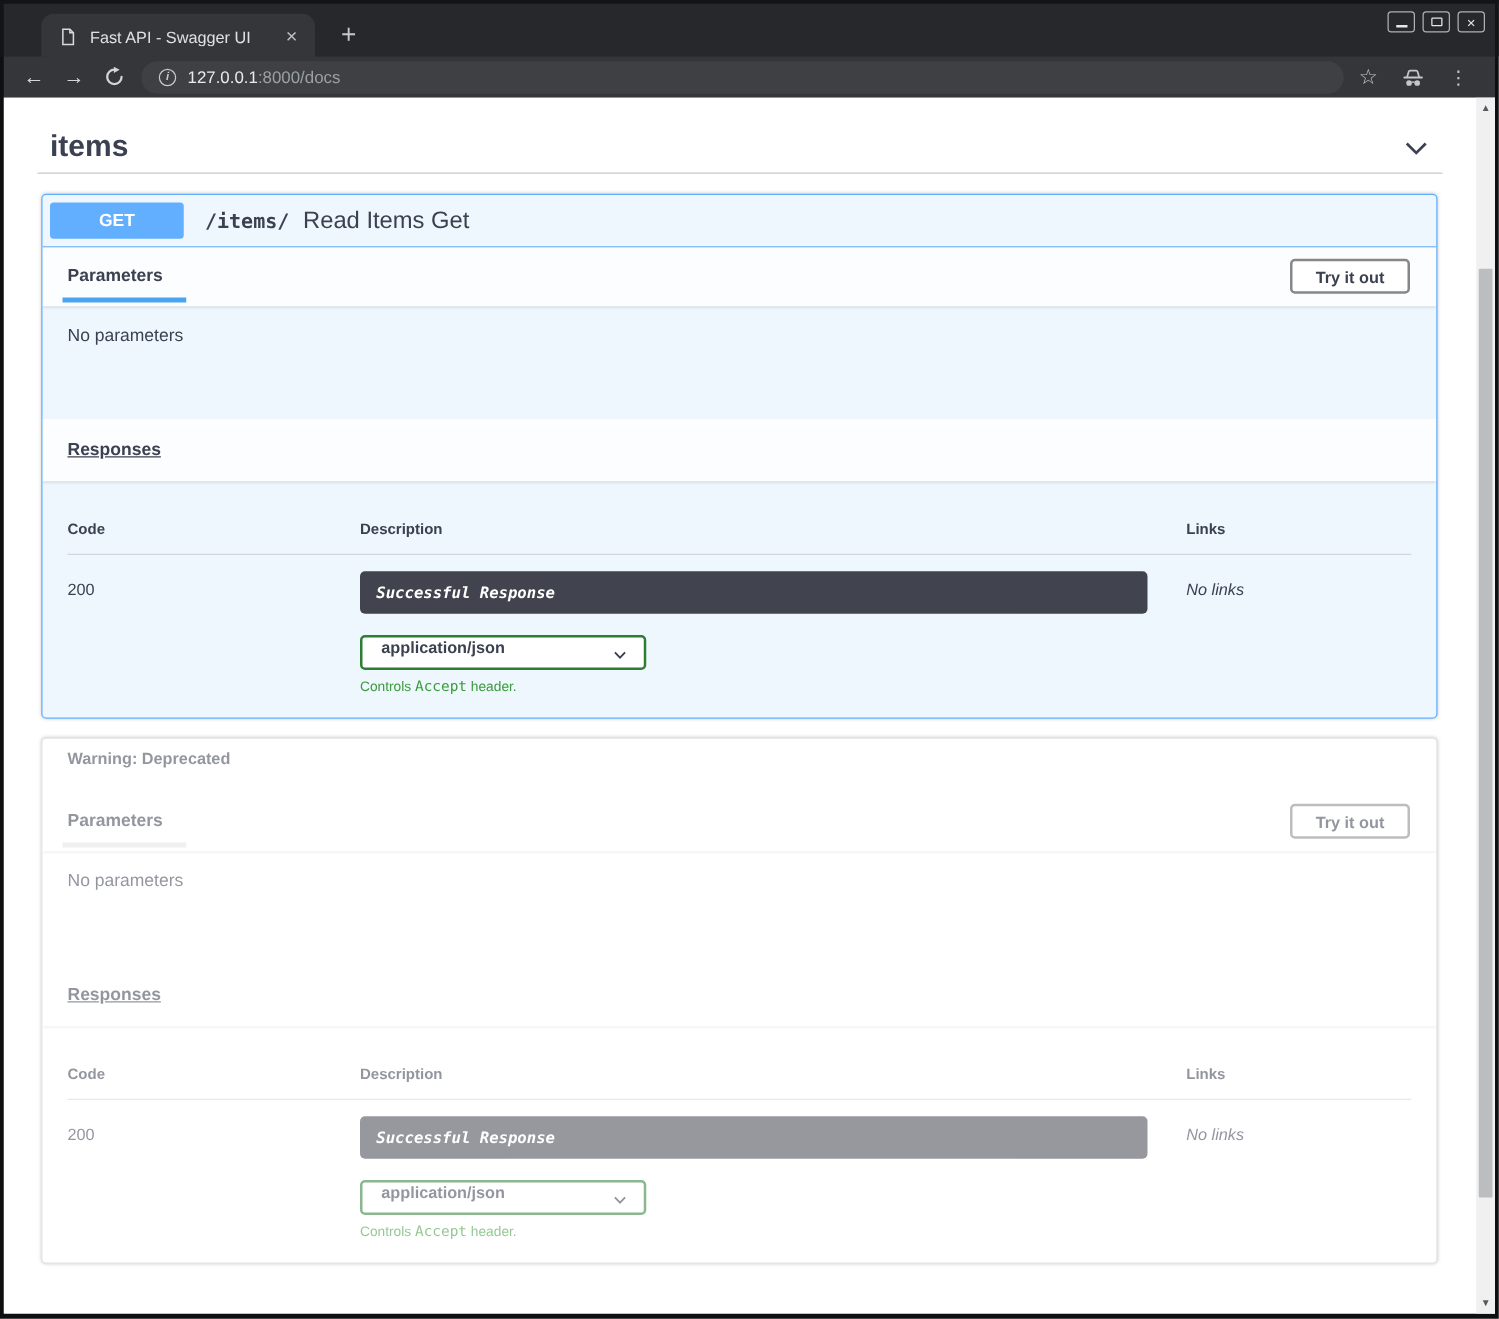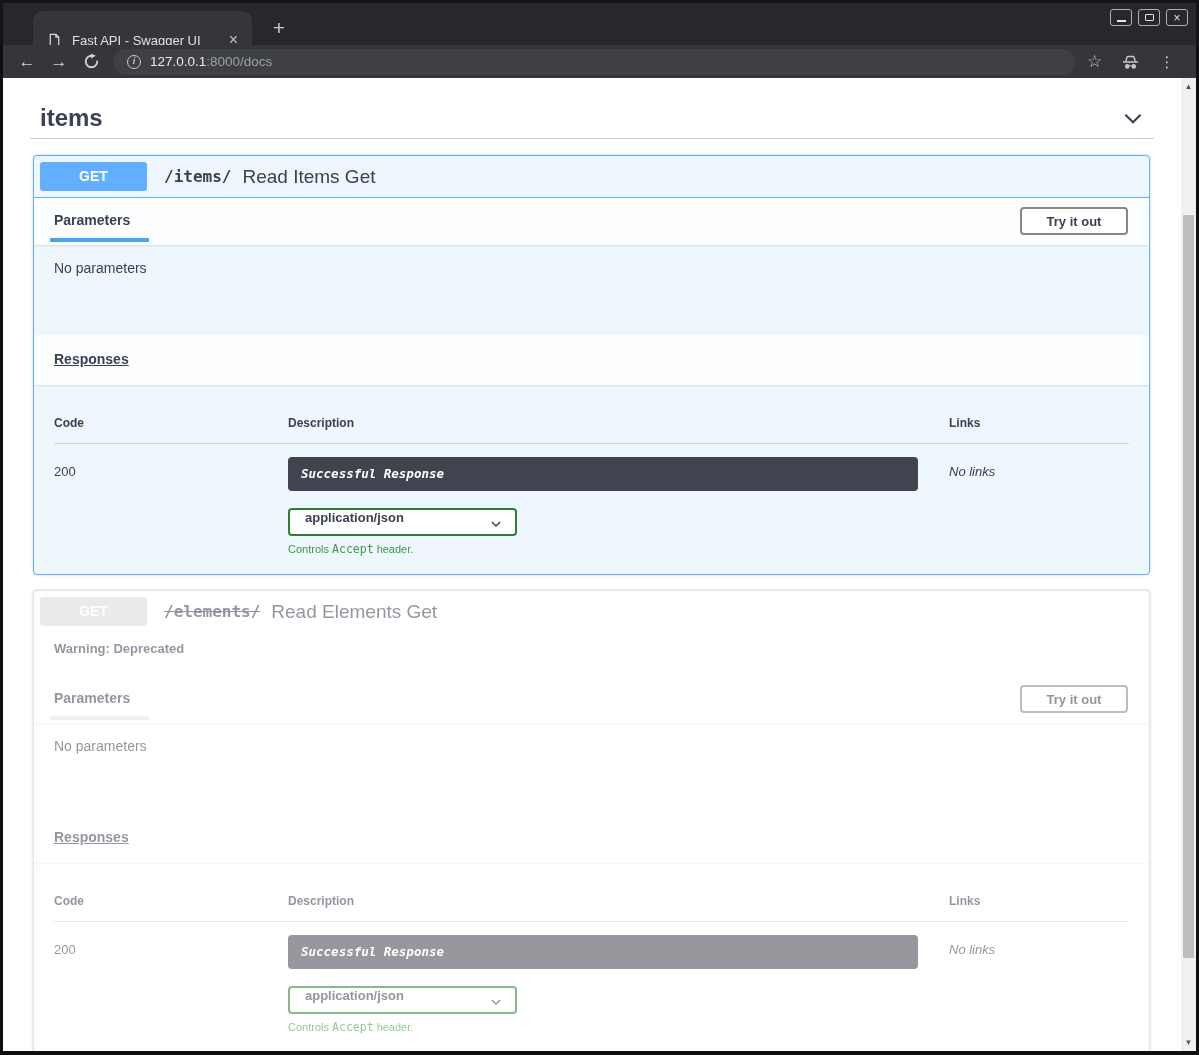--- a/index.html
+++ b/index.html
@@ -15,21 +15,21 @@
 
   
   .titlebar{
     position:absolute; top:0; left:0; right:0; height:45px;
     background:#26282b; border-top:3px solid #131415;
     border-left:3px solid #131415; border-right:3px solid #131415;
   }
   .tab{
     position:absolute; left:30px; top:8px; width:219px; height:37px;
     background:#35363a; border-radius:10px 10px 0 0;
-    display:flex; align-items:flex-end; padding:0 10px 0 14px; cursor:default;
+    display:flex; align-items:center; padding:0 10px 0 14px; cursor:default;
   }
   .tab-title{ color:#dfe1e5; font-size:13px; margin-left:10px; flex:1;
     white-space:nowrap; overflow:hidden; }
   .tab-close{ color:#bdc0c4; font-size:16px; line-height:16px; padding:0 4px; }
   .newtab{ position:absolute; left:262px; top:12px; width:28px; height:28px;
     color:#c5c7ca; font-size:21px; line-height:26px; text-align:center; }
   .winbtns{ position:absolute; right:8px; top:6px; display:flex; gap:6px; }
   .winbtn{
     width:22px; height:17px; border:1px solid #aeb0b3; border-radius:3px;
     color:#e4e6e9; display:flex; align-items:center; justify-content:center;
@@ -108,21 +108,21 @@
   .sec-hdr{
     position:relative; height:47px; background:rgba(255,255,255,.8);
     box-shadow:0 1px 2px rgba(0,0,0,.1);
   }
   .sec-hdr h4{ position:absolute; left:20px; top:14px; font-size:14px;
     font-weight:bold; color:#3b4151; }
   .tab-underline{ position:absolute; left:16px; bottom:3px; width:99px; height:4px;
     background:#4aa5f0; }
   .deprecated .tab-underline{ background:#e4e4e4; }
   .tryout{
-    position:absolute; right:21px; top:9px; width:108px; height:28px;
+    position:absolute; right:21px; top:9px; width:96px; height:28px;
     border:2px solid #878787; border-radius:4px; background:#ffffff;
     font-family:"Liberation Sans", sans-serif;
     font-size:13px; font-weight:bold; color:#3b4151; cursor:pointer;
   }
   .body-np{ height:90px; padding:15px 20px; font-size:14px; color:#3b4151; }
   .resp-hdr{ height:50px; background:rgba(255,255,255,.8);
     box-shadow:0 1px 2px rgba(0,0,0,.1); padding:16px 20px 0;text-decoration:underline; }
   .resp-hdr h4{ font-size:14px; font-weight:bold; color:#3b4151; }
 
   .rtable{ padding:0 20px 18px; }
@@ -255,25 +255,20 @@
                 <div class="accept-note"><span>Controls </span><span class="mono">Accept</span><span> header.</span></div>
               </div>
               <div class="rt-links">No links</div>
             </div>
           </div>
         </div>
       </div>
 
       <div class="opblock deprecated">
         <div class="inner">
-          <div class="summary">
-            <div class="method-badge">GET</div>
-            <span class="ep-path">/elements/</span>
-            <span class="ep-summary">Read Elements Get</span>
-          </div>
 
           <div class="warn-row">Warning: Deprecated</div>
 
           <div class="sec-hdr">
             <h4>Parameters</h4>
             <div class="tab-underline"></div>
             <button class="tryout">Try it out</button>
           </div>
 
           <div class="body-np">No parameters</div>

